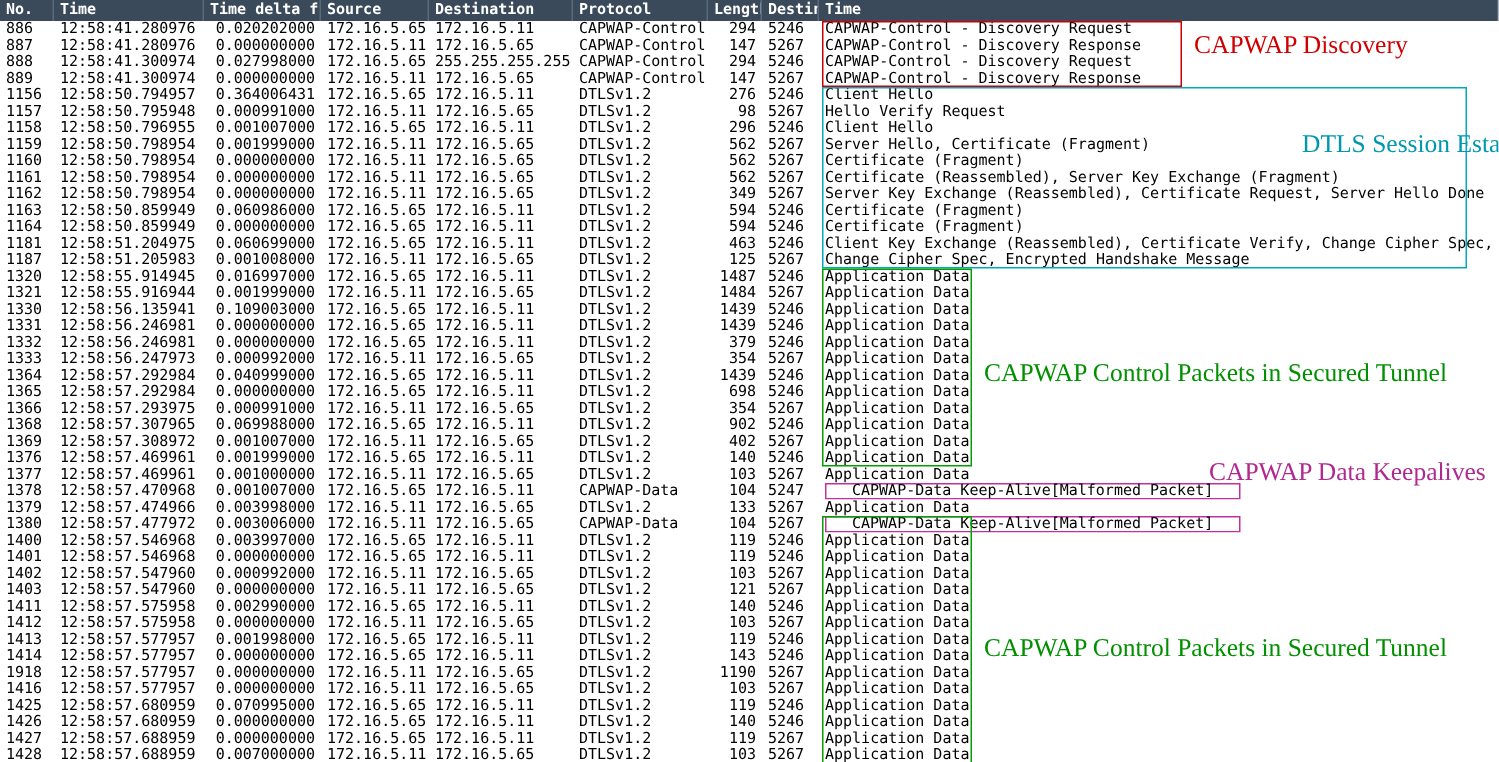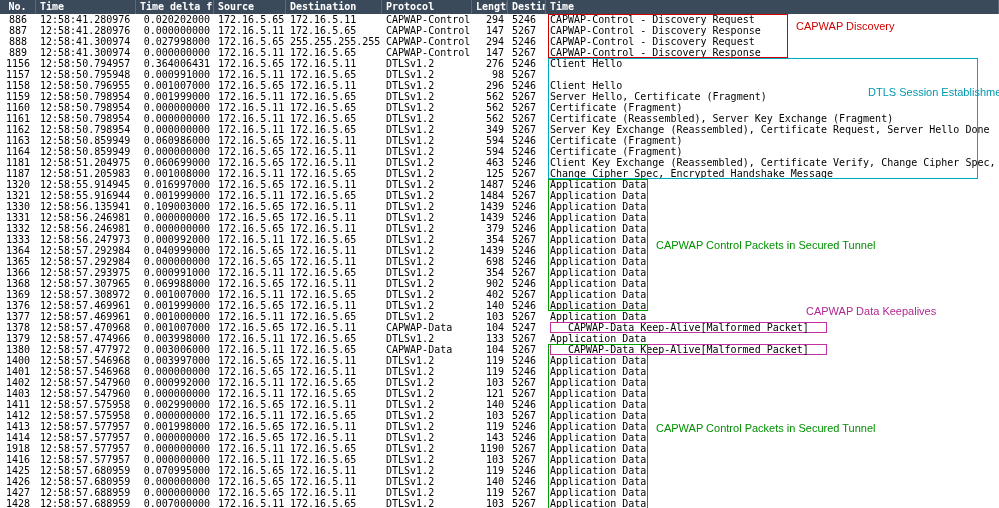--- a/index.html
+++ b/index.html
@@ -32,21 +32,21 @@
     display: flex;
     height: 11px;
     line-height: 11px;
     color: #000;
     white-space: nowrap;
   }
   .row > div {
     padding: 0 4px;
     overflow: hidden;
   }
-  .c-no   { width: 36px; text-align: center; }
+  .c-no   { width: 36px; text-align: left; }
   .c-time { width: 100px; }
   .c-dt   { width: 78px; text-align: right; }
   .c-src  { width: 72px; }
   .c-dst  { width: 96px; }
   .c-proto{ width: 90px; }
   .c-len  { width: 36px; text-align: right; }
   .c-port { width: 38px; }
   .c-info { flex: 1; position: relative; }
 
   
@@ -54,22 +54,22 @@
 
   
   .annot-box {
     position: absolute;
     border-width: 1.5px;
     border-style: solid;
     pointer-events: none;
   }
   .annot-label {
     position: absolute;
-    font-size: 11px;
-    font-family: Liberation Sans, sans-serif;
+    font-size: 17px;
+    font-family: Liberation Serif, serif;
     white-space: nowrap;
     pointer-events: none;
   }
 
   
   .info-hl {
     border: 1.5px solid #c030a0;
     padding: 0 17px;
     display: inline-block;
     line-height: 9px;
@@ -155,20 +155,21 @@
       </div>
       <div class="row">
         <div class="c-no">1157</div>
         <div class="c-time">12:58:50.795948</div>
         <div class="c-dt">0.000991000</div>
         <div class="c-src">172.16.5.11</div>
         <div class="c-dst">172.16.5.65</div>
         <div class="c-proto">DTLSv1.2</div>
         <div class="c-len">98</div>
         <div class="c-port">5267</div>
+        <div class="c-info"><span class="info-text">Hello Verify Request</span></div>
       </div>
       <div class="row">
         <div class="c-no">1158</div>
         <div class="c-time">12:58:50.796955</div>
         <div class="c-dt">0.001007000</div>
         <div class="c-src">172.16.5.65</div>
         <div class="c-dst">172.16.5.11</div>
         <div class="c-proto">DTLSv1.2</div>
         <div class="c-len">296</div>
         <div class="c-port">5246</div>

